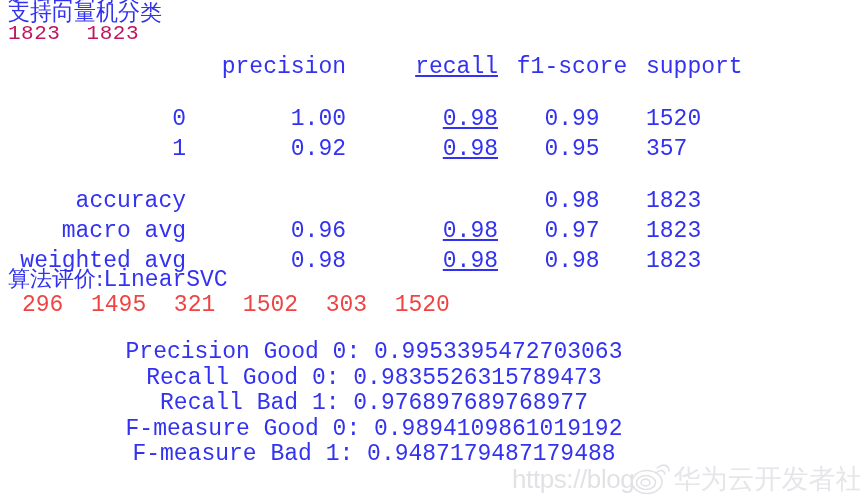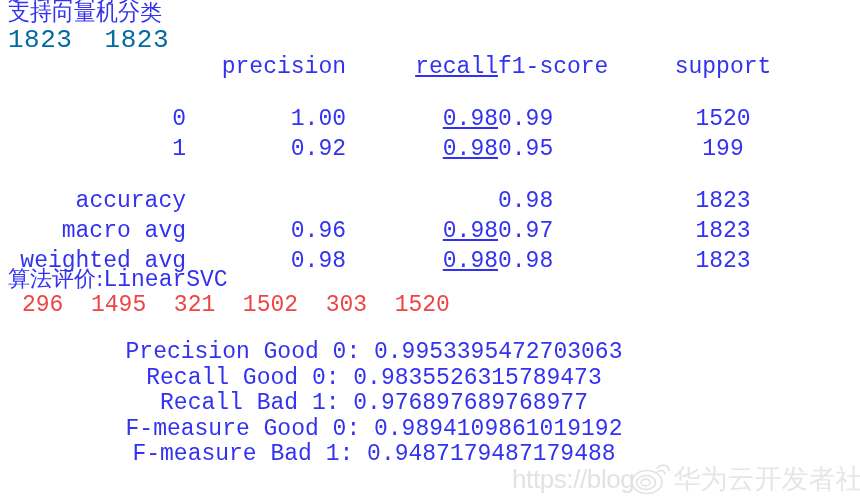--- a/index.html
+++ b/index.html
@@ -51,26 +51,26 @@
     font-family: "DejaVu Sans", sans-serif;
     font-size: 22px;
     line-height: 26px;
     color: #3232f0;
     white-space: pre;
   }
 
   .shape-line {
     position: absolute;
     left: 8px;
-    top: 26px;
-    font-size: 26px;
+    top: 20px;
+    font-size: 21px;
     line-height: 28px;
     letter-spacing: 0.5px;
     white-space: pre;
-    color: #0369a1;
+    color: #be185d;
   }
 
   
   .report {
     position: absolute;
     left: 0px;
     top: 52px;
     width: 800px;
     border-collapse: collapse;
     table-layout: fixed;
@@ -79,22 +79,22 @@
     font-size: 23px;
     line-height: 30px;
     color: #3232f0;
     padding: 0;
     white-space: pre;
     font-family: "Liberation Mono", "DejaVu Sans Mono", monospace;
   }
   .col-label { width: 186px; text-align: right; }
   .col-prec  { width: 160px; text-align: right; }
   .col-rec   { width: 152px; text-align: right; text-decoration: underline; }
-  .col-f1    { width: 148px; text-align: left; }
-  .col-sup   { width: 154px; text-align: center; }
+  .col-f1    { width: 148px; text-align: center; }
+  .col-sup   { width: 154px; text-align: left; }
 
   .row-spacer td { height: 22px; line-height: 22px; font-size: 1px; }
 
   
   .eval-title {
     position: absolute;
     left: 8px;
     top: 266px;
     font-family: "DejaVu Sans", sans-serif;
     font-size: 22px;
@@ -196,21 +196,21 @@
         <td class="col-rec">0.98</td>
         <td class="col-f1">0.99</td>
         <td class="col-sup">1520</td>
       </tr>
 
       <tr>
         <td class="col-label">1</td>
         <td class="col-prec">0.92</td>
         <td class="col-rec">0.98</td>
         <td class="col-f1">0.95</td>
-        <td class="col-sup">199</td>
+        <td class="col-sup">357</td>
       </tr>
 
       <tr class="row-spacer">
           <td colspan="5"></td>
         </tr>
 
       <tr>
         <td class="col-label">accuracy</td>
         <td class="col-prec"></td>
         <td class="col-rec"></td>

